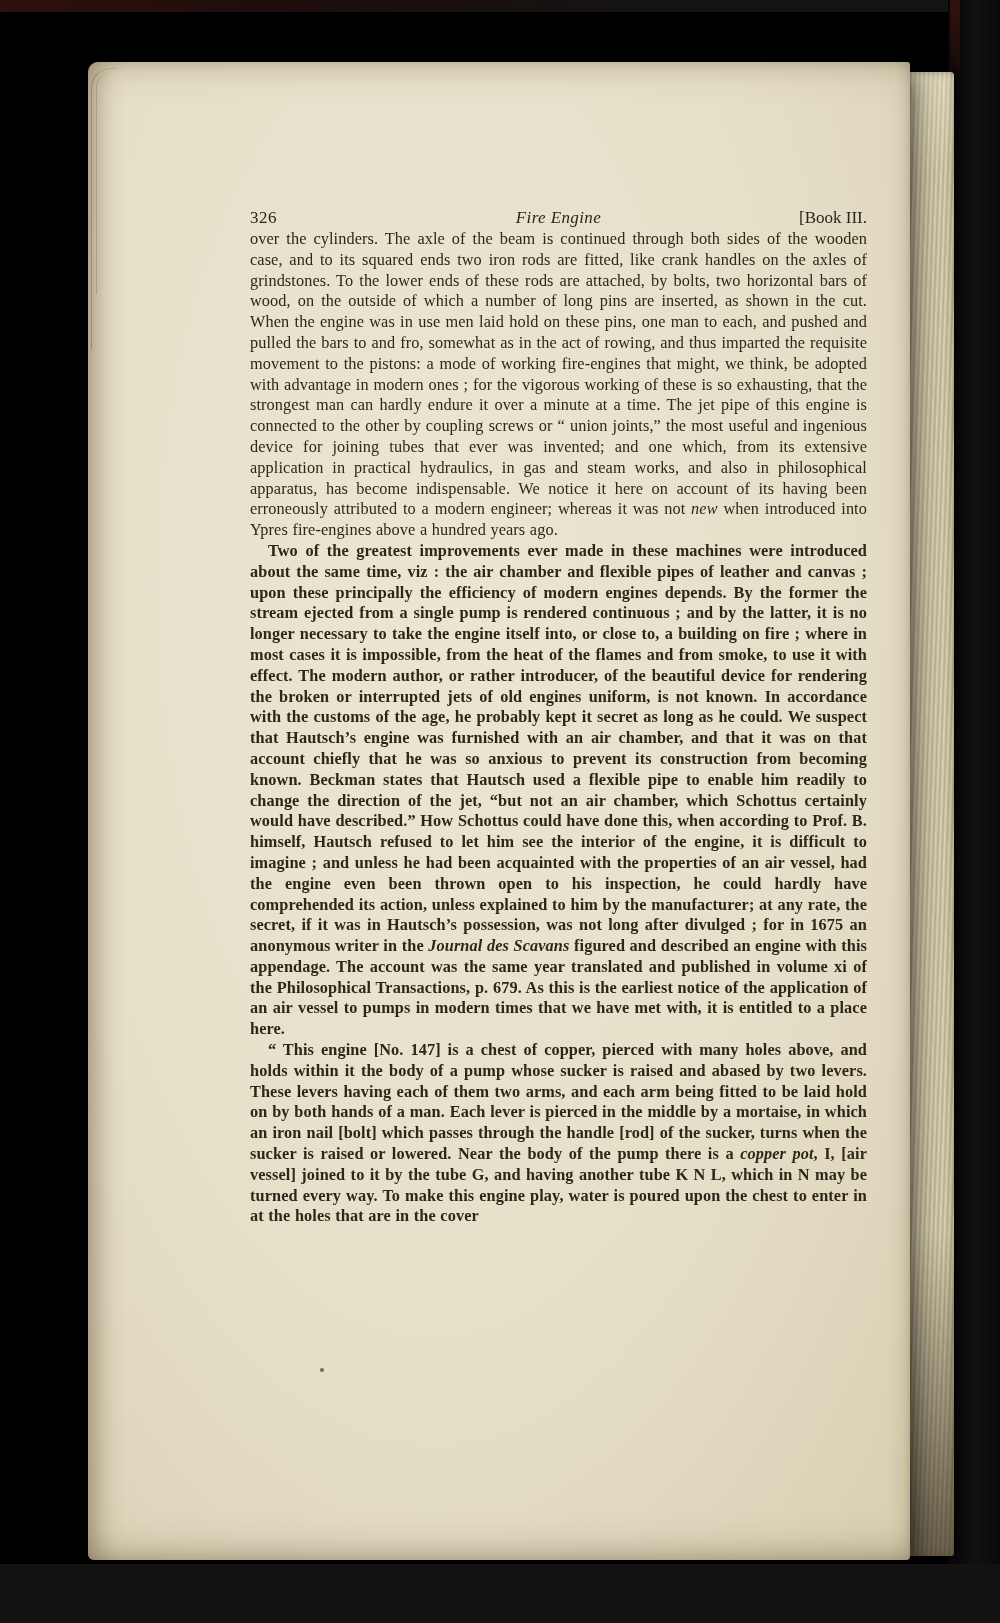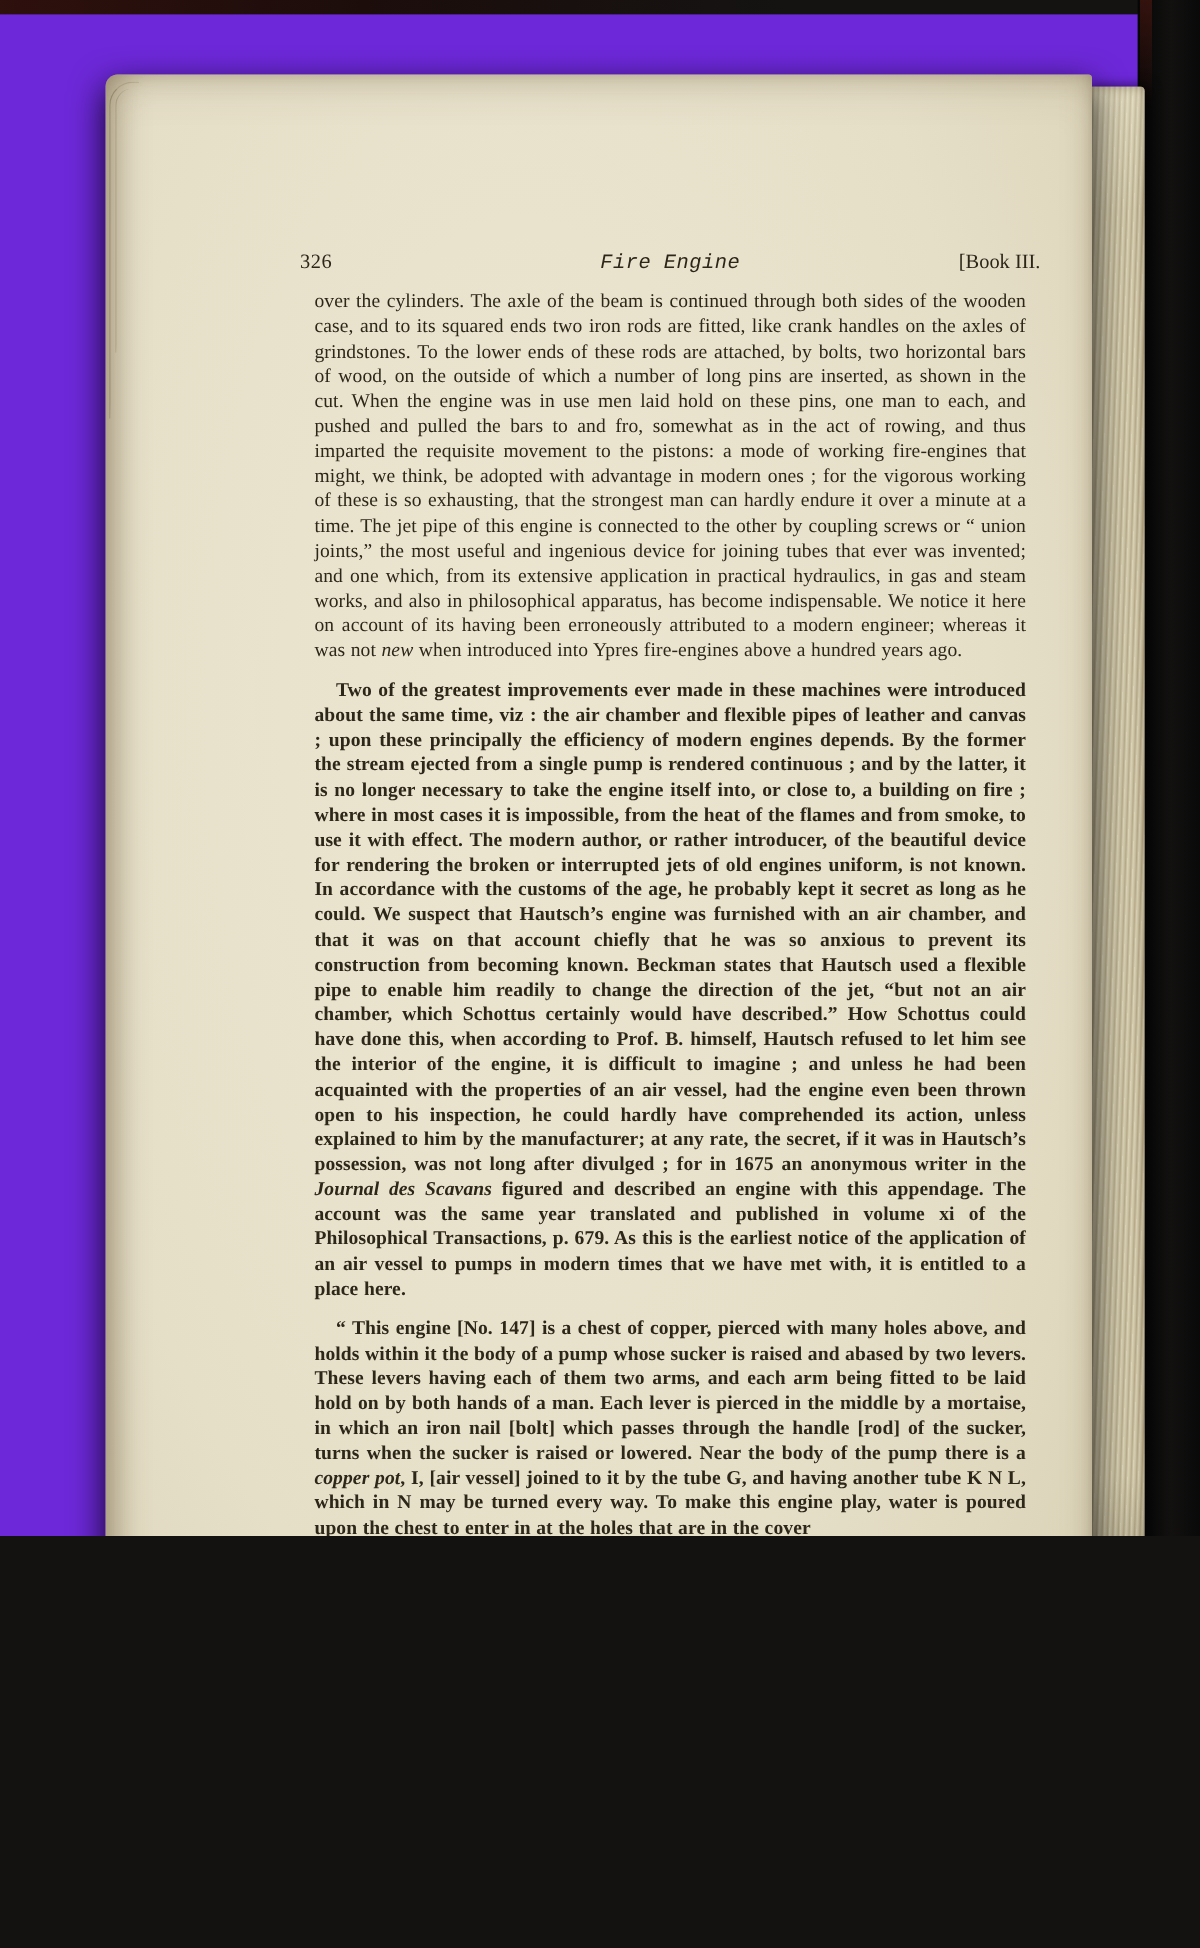--- a/index.html
+++ b/index.html
@@ -2,21 +2,21 @@
 <html><head>
 <meta charset="utf-8">
 <style>
   html, body { margin: 0; padding: 0; }
   body {
     width: 1000px; height: 1623px;
     background: #131211;
     font-family: "Liberation Serif", "DejaVu Serif", serif;
     overflow: hidden;
   }
-  .stage { position: relative; width: 1000px; height: 1280px; background: #6d28d9; overflow: hidden; }
+  .stage { position: relative; width: 1000px; height: 1564px; background: #000000; overflow: hidden; }
 
   .top-red {
     position: absolute; top: 0; left: 0; width: 100%; height: 12px;
     background: linear-gradient(90deg, #2e100d 0%, #1c0d0b 30%, #141312 65%);
   }
 
   .book-cover {
     position: absolute; top: 0; right: 0; width: 52px; height: 100%;
     background: linear-gradient(90deg, #060606, #121110 55%, #090909);
   }
@@ -58,29 +58,29 @@
     border-left: 1px solid rgba(110,95,60,.30);
     border-radius: 14px 0 0 0;
   }
 
   .page-header {
     position: absolute; left: 162px; top: 126px; width: 617px;
     display: flex; justify-content: space-between; align-items: baseline;
     color: #2c2619; font-size: 17px;
   }
   .page-number { width: 120px; text-align: left; letter-spacing: .5px; }
-  .header-title { flex: 1; text-align: center; font-style: italic; letter-spacing: .4px; font-family: Liberation Mono, monospace; }
+  .header-title { flex: 1; text-align: center; font-style: italic; letter-spacing: .4px; }
   .book-label { width: 120px; text-align: right; margin-top: 20px; }
 
   .body-text {
     position: absolute; left: 162px; top: 167px; width: 617px;
     color: #2d2719; font-size: 16.3px; line-height: 20.8px;
     text-align: justify; letter-spacing: .1px; word-spacing: .4px;
   }
-  .body-text p { margin: 12px; }
+  .body-text p { margin: 0; }
   .body-text p.indent { text-indent: 18px; font-weight: bold; }
   .italic { font-style: italic; }
 
   .ink-dot {
     position: absolute; left: 232px; top: 1306px; width: 4px; height: 4px;
     border-radius: 50%; background: #5a4a30; opacity: .8;
   }
 </style>
 </head>
 <body>

